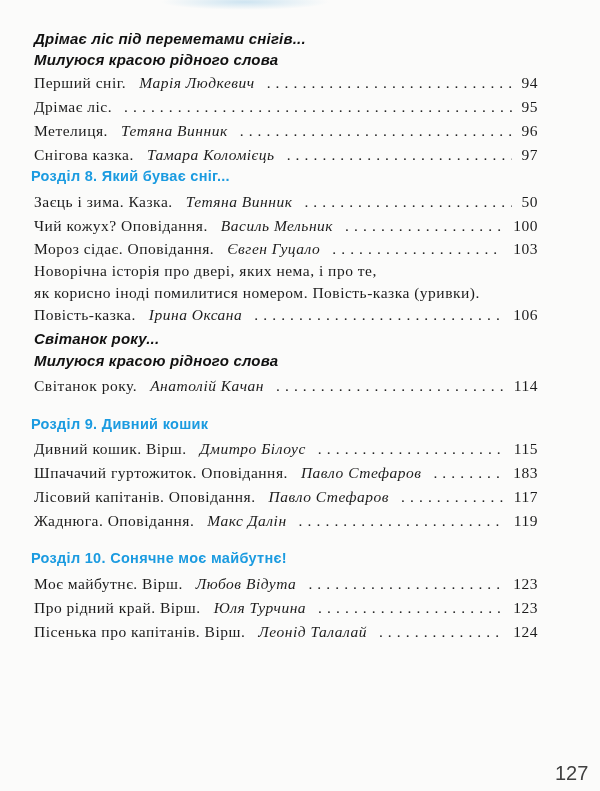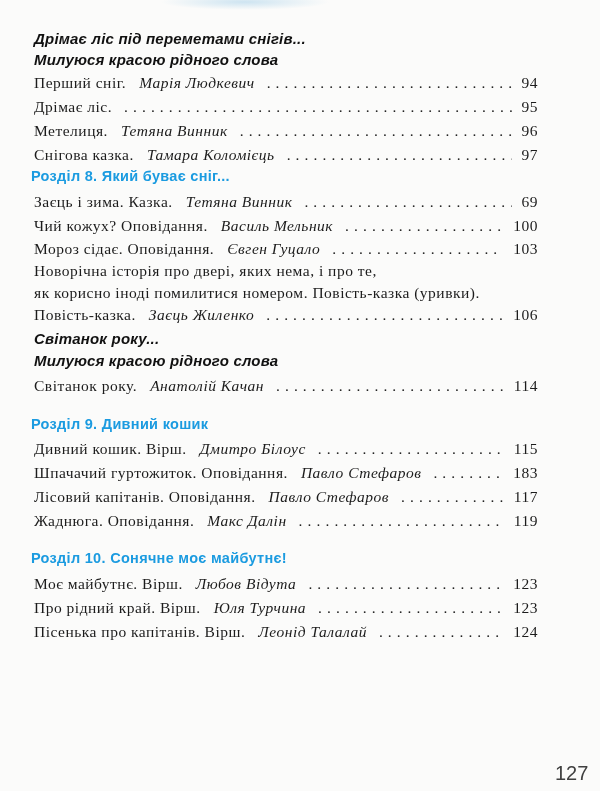--- a/index.html
+++ b/index.html
@@ -79,40 +79,40 @@
   <span class="dots"></span>
   <span class="page">97</span>
 </div>
 
 <div class="line section" style="top:168px">Розділ 8. Який буває сніг...</div>
 
 <div class="line entry" style="top:193px">
   <span class="title">Заєць і зима. Казка.</span>
   <span class="author">Тетяна Винник</span>
   <span class="dots"></span>
-  <span class="page">69</span>
+  <span class="page">50</span>
 </div>
 <div class="line entry" style="top:217px">
   <span class="title">Чий кожух? Оповідання.</span>
   <span class="author">Василь Мельник</span>
   <span class="dots"></span>
   <span class="page">100</span>
 </div>
 <div class="line entry" style="top:240px">
   <span class="title">Мороз сідає. Оповідання.</span>
   <span class="author">Євген Гуцало</span>
   <span class="dots"></span>
   <span class="page">103</span>
 </div>
 
 <div class="line plain" style="top:262px">Новорічна історія про двері, яких нема, і про те,</div>
 <div class="line plain" style="top:284px">як корисно іноді помилитися номером. Повість-казка (уривки).</div>
 <div class="line entry" style="top:306px">
   <span class="title">Повість-казка.</span>
-  <span class="author">Заєць Жиленко</span>
+  <span class="author">Ірина Оксана</span>
   <span class="dots"></span>
   <span class="page">106</span>
 </div>
 
 <div class="line subhead" style="top:330px">Світанок року...</div>
 <div class="line subhead" style="top:352px">Милуюся красою рідного слова</div>
 
 <div class="line entry" style="top:377px">
   <span class="title">Світанок року.</span>
   <span class="author">Анатолій Качан</span>

